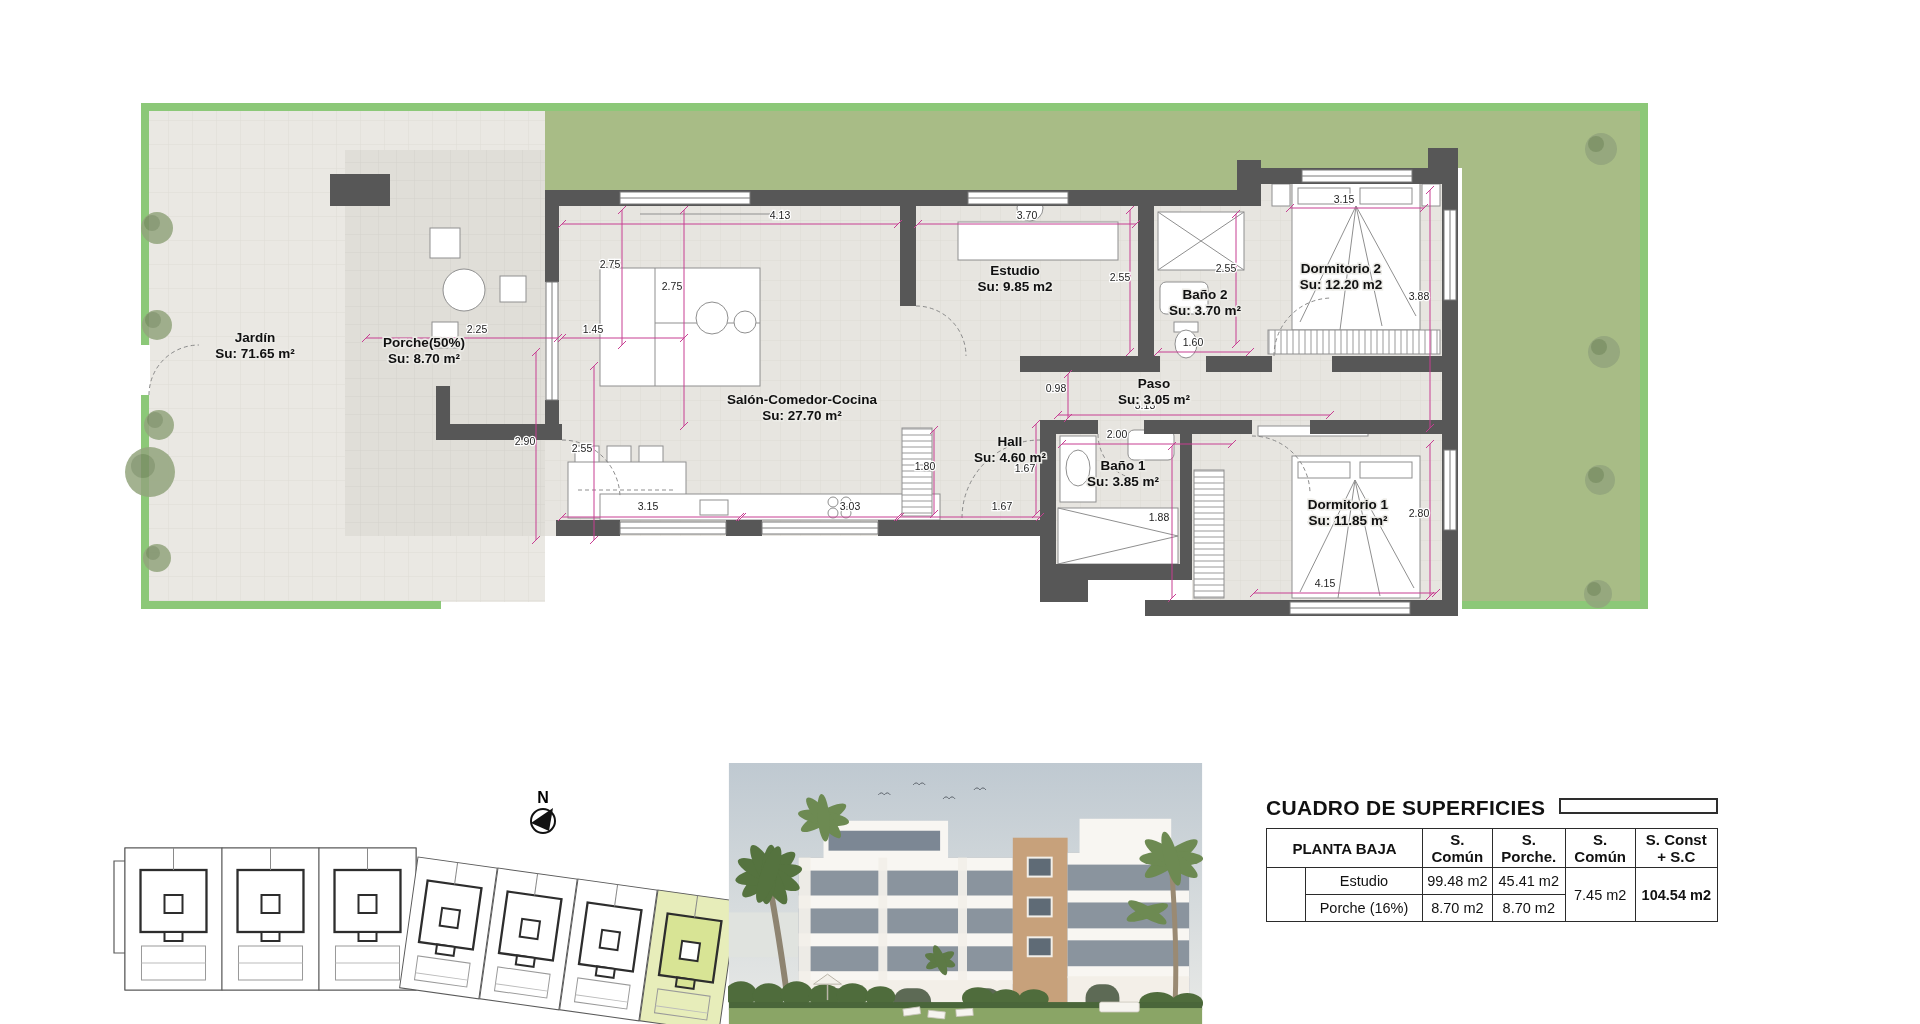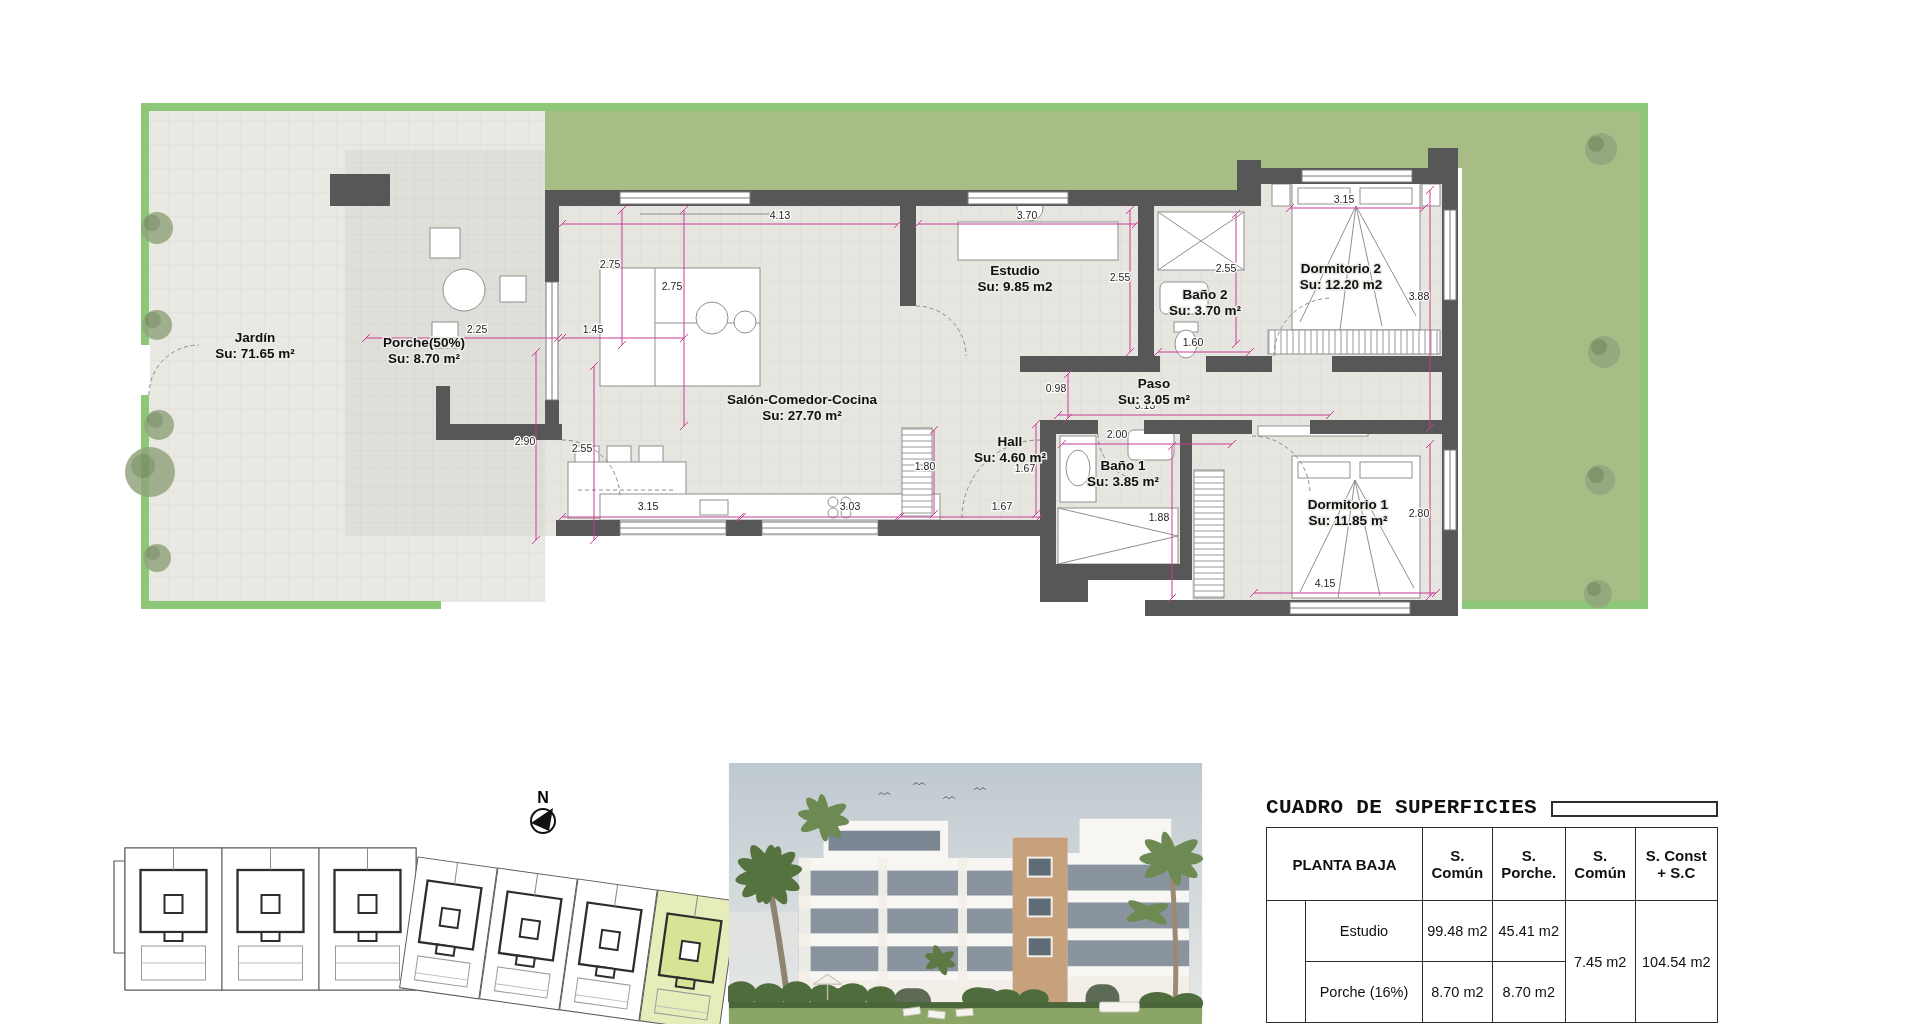--- a/index.html
+++ b/index.html
@@ -17,31 +17,31 @@
   .win{fill:#ffffff;stroke:#7a7a7a;stroke-width:1;}
   .furn{fill:#ffffff;stroke:#8f8f8f;stroke-width:1;}
   .furnln{stroke:#8f8f8f;stroke-width:1;fill:none;}
   .doorarc{stroke:#8a8a8a;stroke-width:1;fill:none;stroke-dasharray:4 3;}
 
   
   #photo{position:absolute;left:728px;top:763px;width:475px;height:261px;}
 
   
   #surface-panel{position:absolute;left:1266px;top:796px;width:452px;}
-  #surface-title-row{display:flex;align-items:center;font-family:Liberation Mono, monospace;}
+  #surface-title-row{display:flex;}
   #surface-title{font-size:21px;font-weight:bold;letter-spacing:.3px;margin:0;white-space:nowrap;}
   #surface-bar{flex:1;height:12px;margin-left:14px;margin-top:2px;
                border:2px solid #2e2e2e;}
   #surface-table{border-collapse:collapse;margin-top:8px;width:452px;}
-  #surface-table th,#surface-table td{border:1.6px solid #2b2b2b;padding:19px 4px;
+  #surface-table th,#surface-table td{border:1.6px solid #2b2b2b;padding:2px 4px;
       text-align:center;font-size:14.5px;height:22px;}
   #surface-table th{font-weight:bold;font-size:15px;}
   .blank-col{width:30px;}
   .name-col{width:108px;text-align:left;}
-  .total-cell{font-weight:normal;font-size:17px;}
+  .total-cell{font-weight:bold;font-size:17px;}
 </style>
 </head>
 <body>
 
 <svg id="plan-svg" width="1920" height="1024" viewBox="0 0 1920 1024" style="position:absolute;left:0;top:0;">
 
   <defs>
     <pattern id="tiles" width="24" height="24" patternUnits="userSpaceOnUse">
       <rect width="24" height="24" fill="#eae8e3"></rect>
       <path d="M24 0H0V24" fill="none" stroke="#dedcd6" stroke-width="1"></path>

